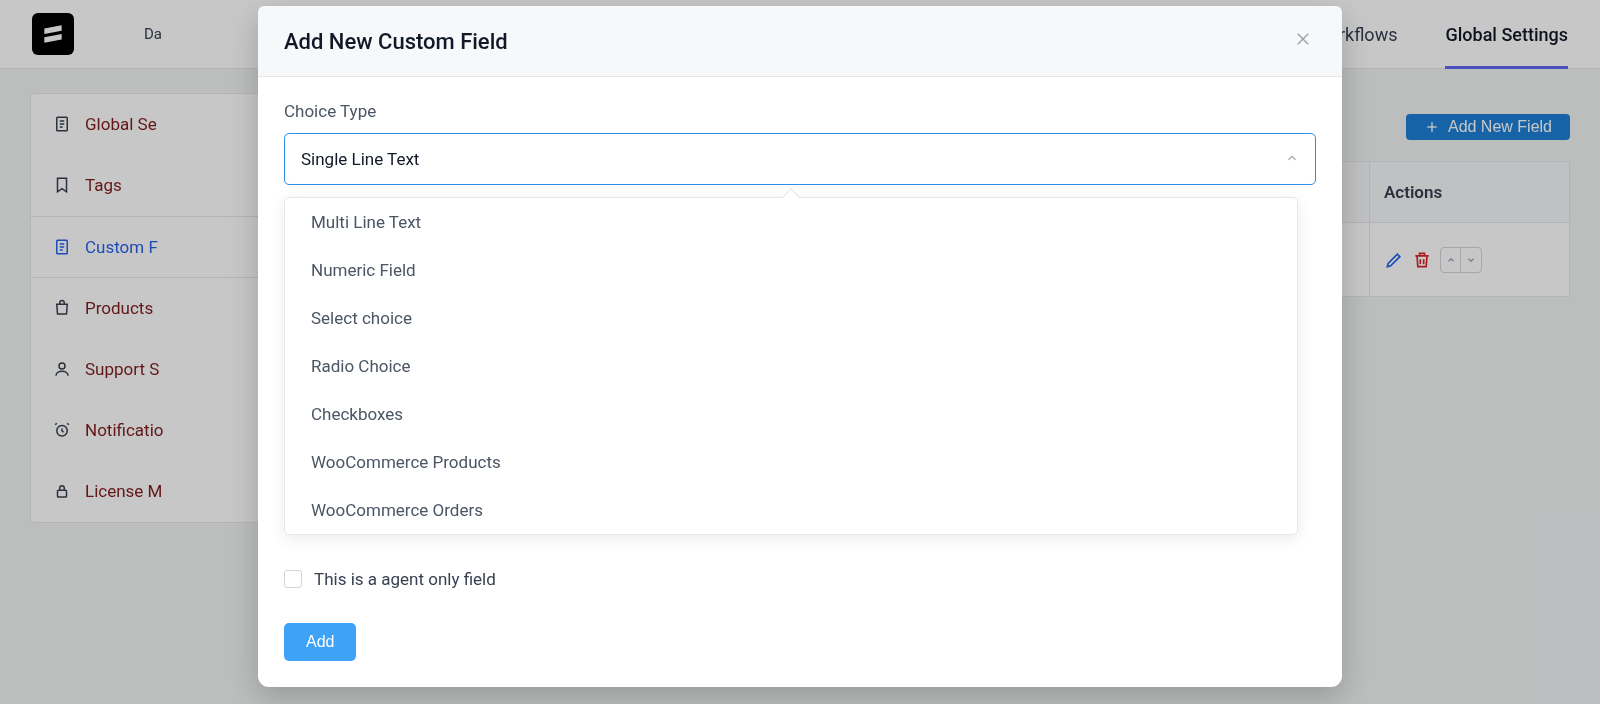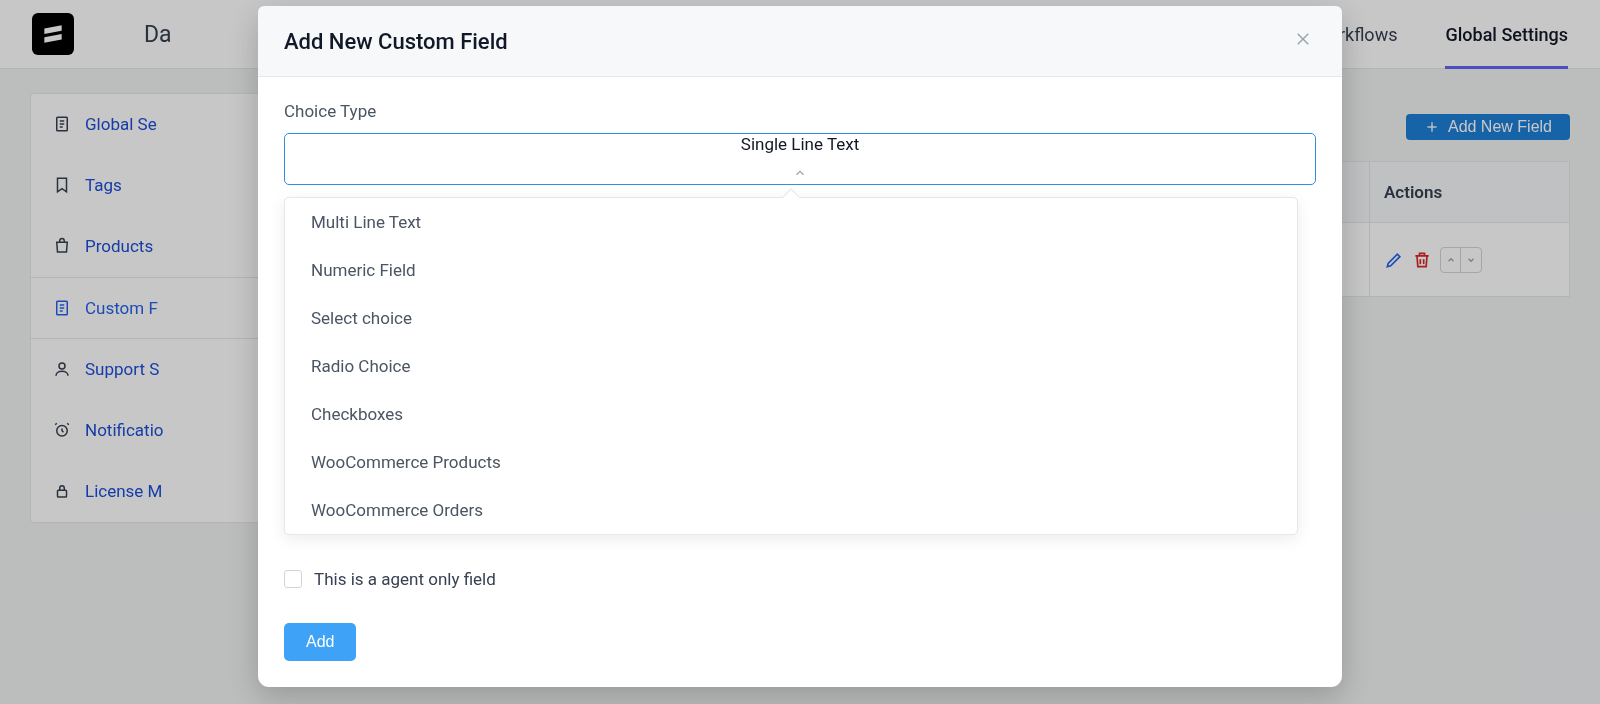--- a/index.html
+++ b/index.html
@@ -29,21 +29,21 @@
       border-radius: 6px;
       display: flex;
       align-items: center;
       justify-content: center;
     }
     .logo svg { width: 26px; height: 26px; }
     .topnav {
       display: flex;
       gap: 48px;
       margin-left: 70px;
-      font-size: 23px;
+      font-size: 15px;
       color: #374151;
     }
     .topnav-right {
       margin-left: auto;
       display: flex;
       gap: 48px;
       font-size: 18px;
       color: #374151;
       align-items: center;
     }
@@ -75,21 +75,21 @@
       background: #fff;
       border: 1px solid #e5e7eb;
       border-radius: 4px;
     }
     .sidebar-item {
       display: flex;
       align-items: center;
       gap: 14px;
       padding: 20px 22px;
       font-size: 17px;
-      color: #1d4ed8;
+      color: #7f1d1d;
       border-bottom: 1px solid transparent;
       cursor: pointer;
     }
     .sidebar-item.active {
       color: #2563eb;
       background: #fff;
       border-top: 1px solid #e5e7eb;
       border-bottom: 1px solid #e5e7eb;
     }
     .sidebar-item svg { width: 18px; height: 18px; flex-shrink: 0; }
@@ -238,21 +238,20 @@
       border: 1.5px solid #2f8de4;
       border-radius: 5px;
       padding: 0 16px;
       font-size: 17px;
       color: #111827;
       display: flex;
       align-items: center;
       justify-content: space-between;
       cursor: pointer;
       background: #fff;
-      flex-direction: column;
     }
     .select-caret svg { width: 14px; height: 14px; stroke: #9ca3af; }
 
     .dropdown {
       position: absolute;
       top: 64px;
       left: 0; right: 18px;
       background: #fff;
       border: 1px solid #e5e7eb;
       border-radius: 5px;
@@ -334,35 +333,35 @@
           <line x1="9" y1="16" x2="13" y2="16"></line>
         </svg>
       <span>Global Se</span>
     </div>
     <div class="sidebar-item">
       <svg viewBox="0 0 24 24" fill="none" stroke="#374151" stroke-width="2">
           <path d="M6 3h12v18l-6-4-6 4V3z"></path>
         </svg>
       <span>Tags</span>
     </div>
-    <div class="sidebar-item">
-      <svg viewBox="0 0 24 24" fill="none" stroke="#374151" stroke-width="2">
-          <path d="M5 7h14l-1 13H6L5 7z"></path>
-          <path d="M9 7V5a3 3 0 0 1 6 0v2"></path>
-        </svg>
-      <span>Products</span>
-    </div>
     <div class="sidebar-item active">
       <svg viewBox="0 0 24 24" fill="none" stroke="#2563eb" stroke-width="2">
           <rect x="5" y="3" width="14" height="18" rx="1"></rect>
           <line x1="9" y1="8" x2="15" y2="8"></line>
           <line x1="9" y1="12" x2="15" y2="12"></line>
           <line x1="9" y1="16" x2="13" y2="16"></line>
         </svg>
       <span>Custom F</span>
+    </div>
+    <div class="sidebar-item">
+      <svg viewBox="0 0 24 24" fill="none" stroke="#374151" stroke-width="2">
+          <path d="M5 7h14l-1 13H6L5 7z"></path>
+          <path d="M9 7V5a3 3 0 0 1 6 0v2"></path>
+        </svg>
+      <span>Products</span>
     </div>
     <div class="sidebar-item">
       <svg viewBox="0 0 24 24" fill="none" stroke="#374151" stroke-width="2">
           <circle cx="12" cy="8" r="4"></circle>
           <path d="M4 21c0-4 4-6 8-6s8 2 8 6"></path>
         </svg>
       <span>Support S</span>
     </div>
     <div class="sidebar-item">
       <svg viewBox="0 0 24 24" fill="none" stroke="#374151" stroke-width="2">

